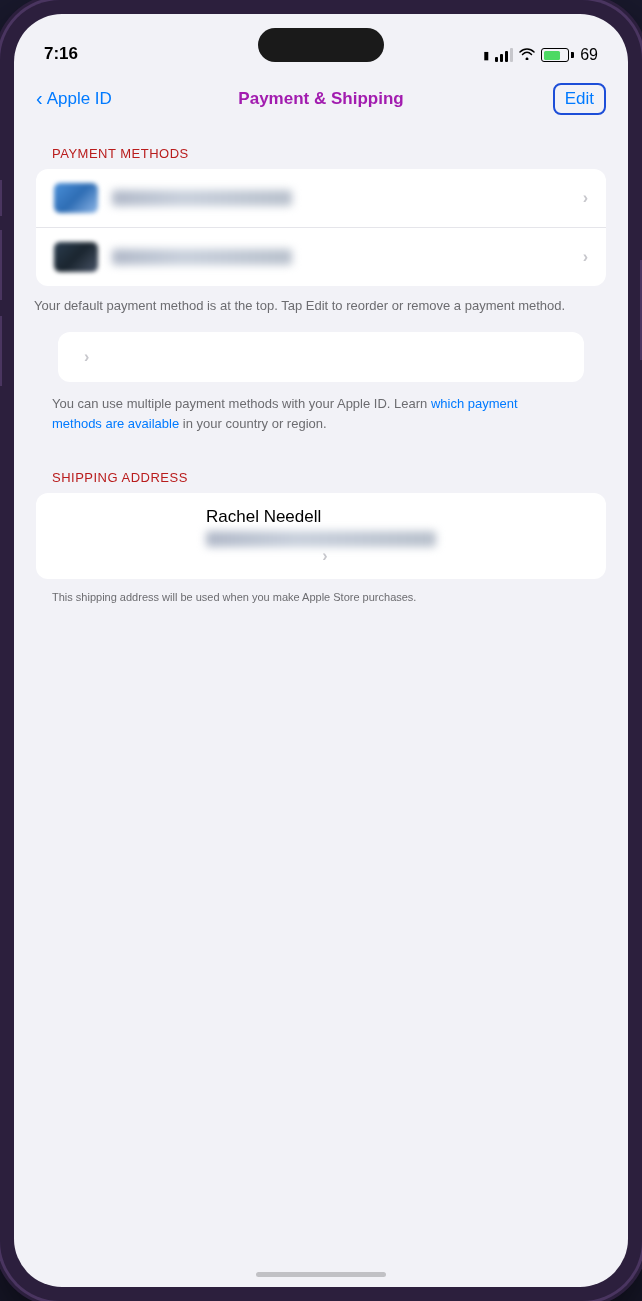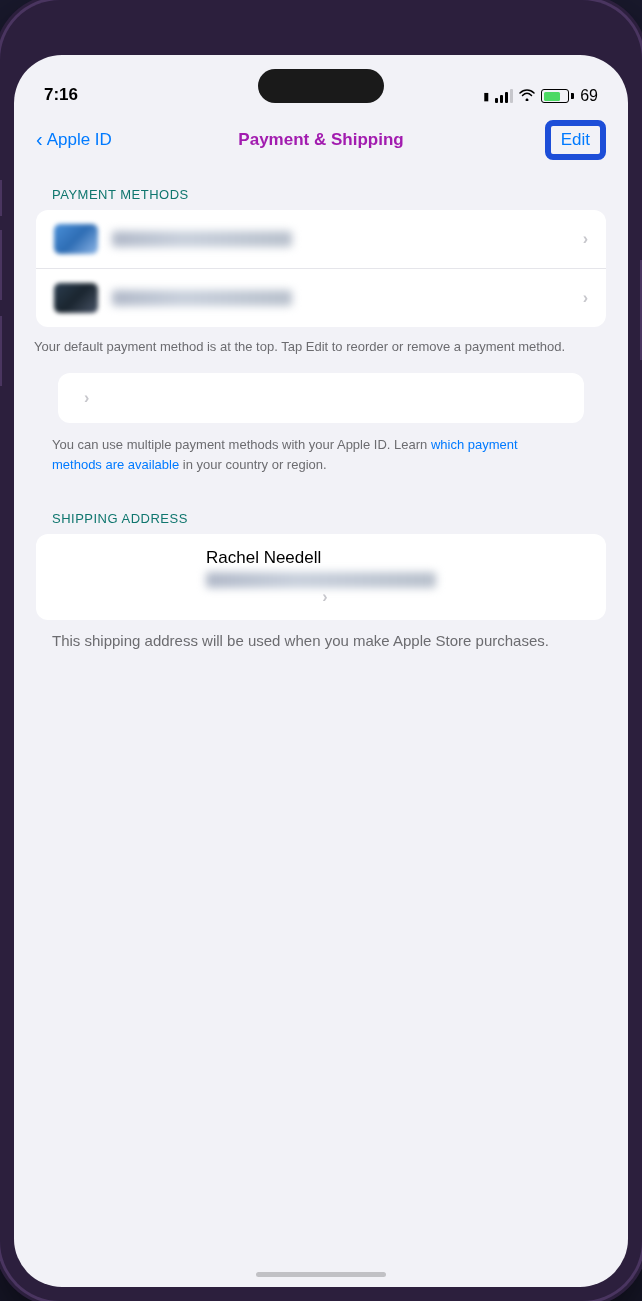--- a/index.html
+++ b/index.html
@@ -25,21 +25,20 @@
 
     .phone-screen {
       position: absolute;
       top: 14px;
       left: 14px;
       right: 14px;
       bottom: 14px;
       background: #f2f2f7;
       border-radius: 48px;
       overflow: hidden;
-      margin-top: 41px;
     }
 
     
     .dynamic-island {
       position: absolute;
       top: 14px;
       left: 50%;
       transform: translateX(-50%);
       width: 126px;
       height: 34px;
@@ -189,30 +188,30 @@
       color: #a21caf;
       position: absolute;
       left: 50%;
       transform: translateX(-50%);
     }
 
     .nav-edit-btn {
       color: #007aff;
       font-size: 17px;
       cursor: pointer;
-      border: 6px solid #1d4ed8;
+      border: 2px solid #1d4ed8;
       padding: 4px 10px;
       border-radius: 8px;
       font-weight: 400;
     }
 
     .section-header {
       font-size: 13px;
       font-weight: 400;
-      color: #0f766e;
+      color: #b91c1c;
       text-transform: uppercase;
       letter-spacing: 0.5px;
       padding: 20px 38px 8px 38px;
     }
 
     .card {
       background: #fff;
       border-radius: 12px;
       margin: 0 22px;
       overflow: hidden;
@@ -304,21 +303,21 @@
     .blurred-address {
       width: 230px;
       height: 16px;
       background: linear-gradient(90deg, #b0b8c8 0%, #c8d0dc 40%, #b8c0cc 100%);
       border-radius: 3px;
       filter: blur(4px);
       margin-top: 4px;
     }
 
     .shipping-info-text {
-      font-size: 15px;
+      font-size: 11px;
       color: #6c6c70;
       padding: 10px 28px 0 38px;
       line-height: 1.5;
     }
 
     .home-indicator {
       position: absolute;
       bottom: 10px;
       left: 50%;
       transform: translateX(-50%);

